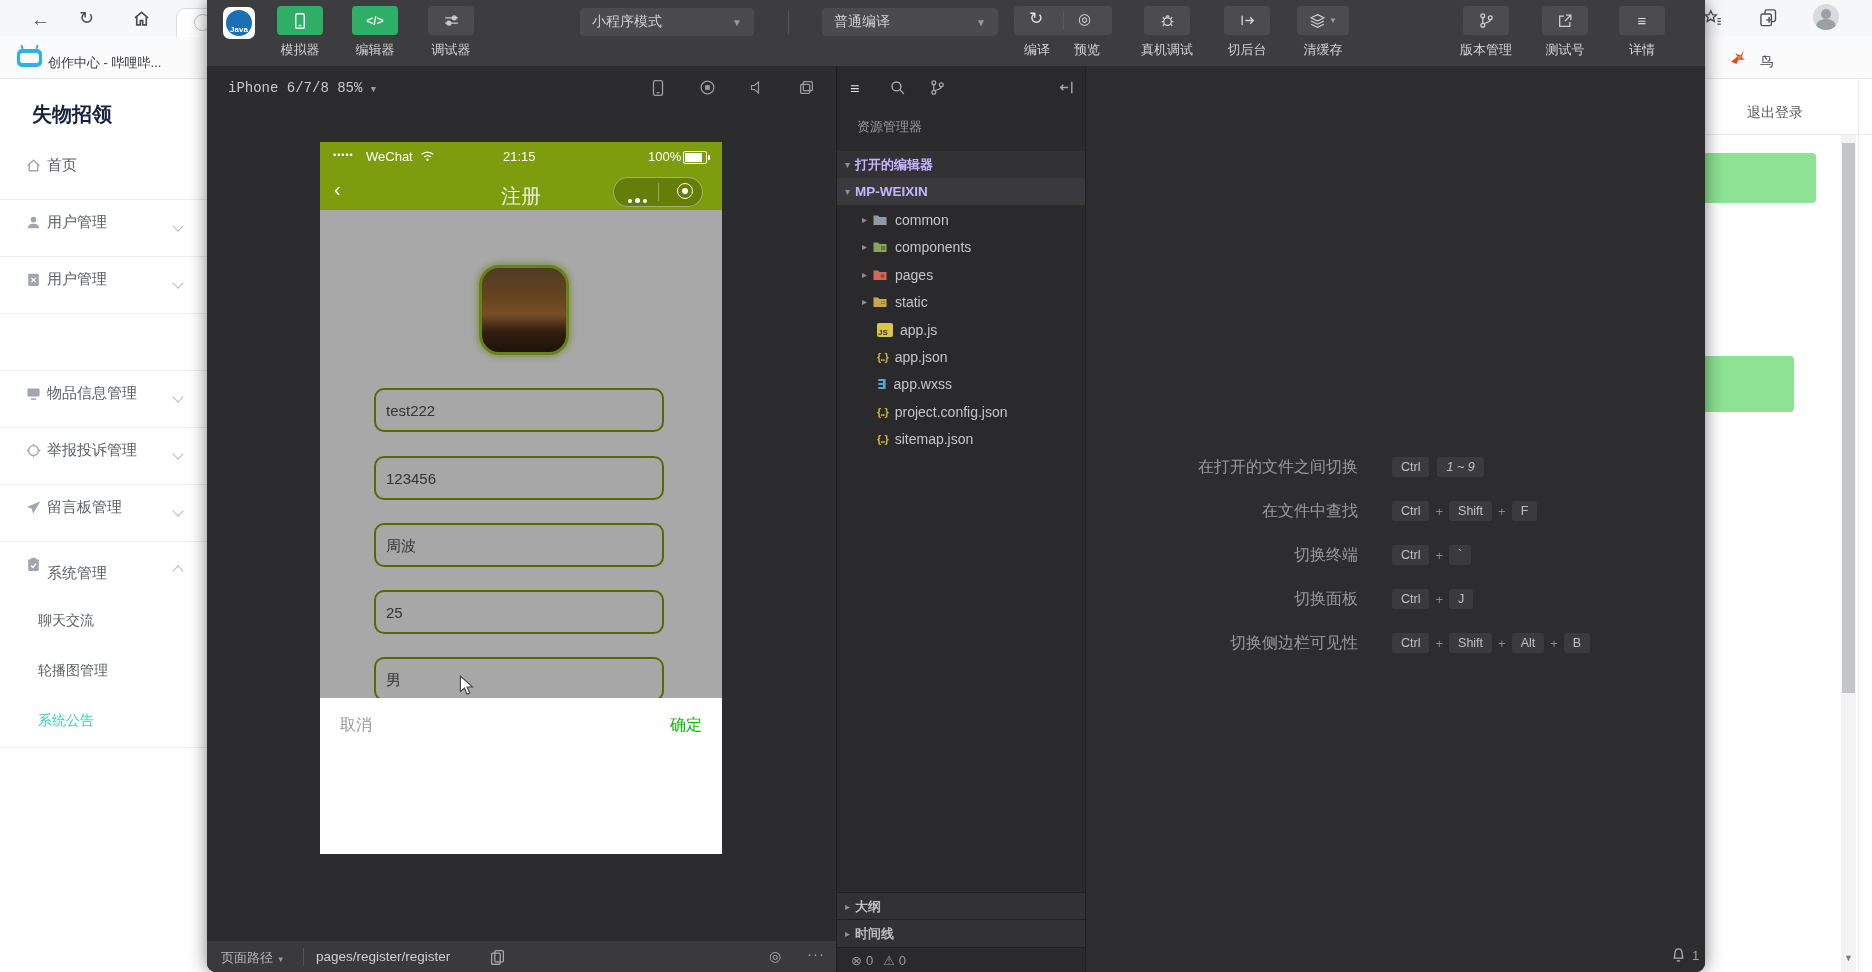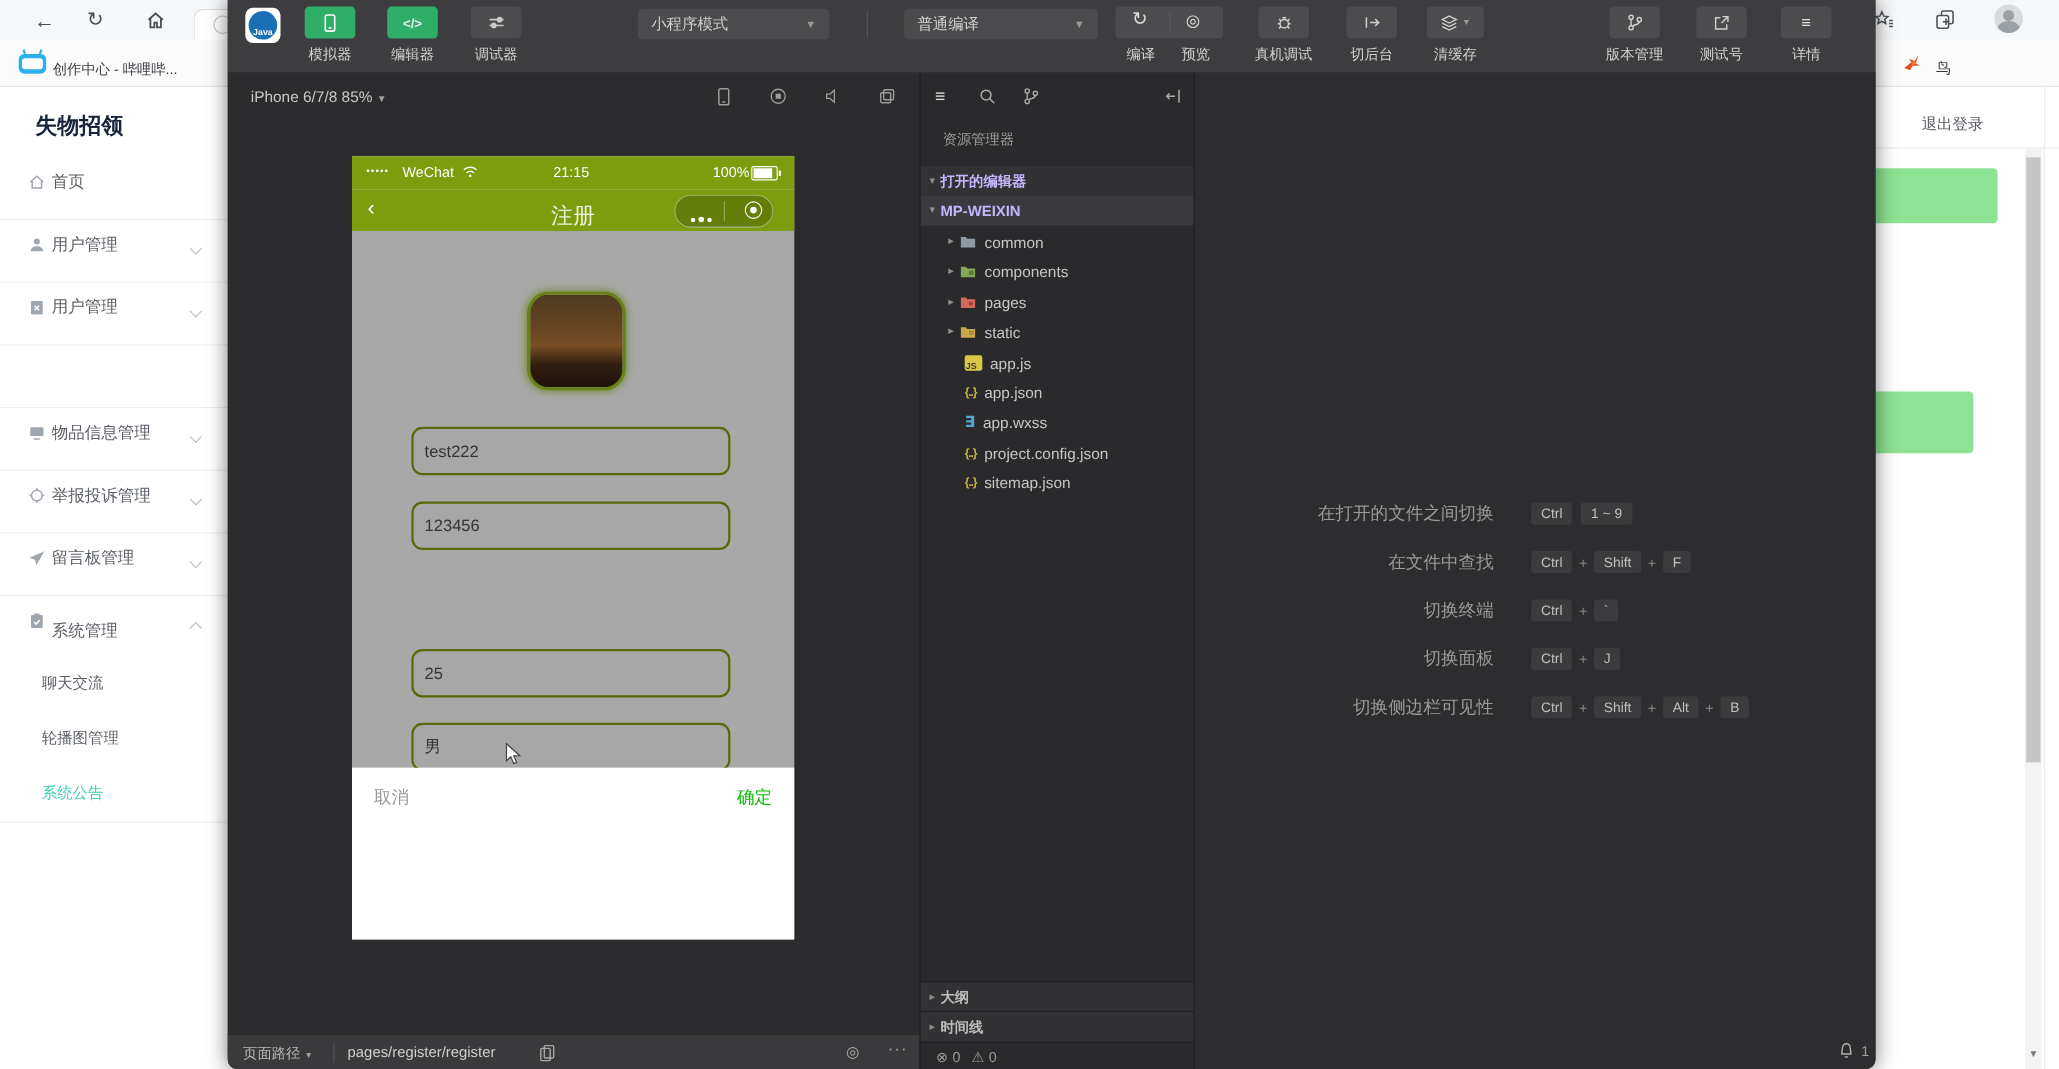--- a/index.html
+++ b/index.html
@@ -42,21 +42,21 @@
   .dt .abs{position:absolute;}
   .dt-toolbar{left:0;top:0;width:1498px;height:66px;background:#3d3d3f;}
   .tb-btn{height:29px;border-radius:4px;display:flex;align-items:center;justify-content:center;color:#e8e8e8;}
   .tb-green{background:#2eae67;}
   .tb-gray{background:#4c4c4e;}
   .tb-label{font-size:13px;color:#d2d2d2;text-align:center;}
   .tb-select{height:28px;background:#4b4b4d;border-radius:4px;color:#cfcfcf;font-size:14px;display:flex;align-items:center;padding:0 12px;justify-content:space-between;}
   .caret{color:#9a9a9a;font-size:10px;}
   .vdiv{width:1px;background:#565658;}
   
-  .sim-hdr-txt{font-size:14px;color:#c9c9c9;}
+  .sim-hdr-txt{font-size:14px;color:#c9c9c9;font-family:Liberation Mono, monospace;}
   .sim-ic{color:#9c9c9c;}
   .phone{left:113px;top:142px;width:402px;height:712px;background:#fff;}
   .ph-green{background:#7d9c0e;}
   .ph-white{color:#fff;}
   .field{left:54px;width:290px;height:44px;border:2px solid #84a00c;border-radius:10px;background:#fdfdfd;
          font-size:15px;color:#4f4f4f;line-height:42px;padding-left:10px;box-sizing:border-box;}
   .dim{left:0;top:68px;width:402px;height:488px;background:rgba(0,0,0,.34);}
   .capsule{left:293px;top:35px;width:88px;height:28px;border:1px solid rgba(255,255,255,.4);background:rgba(40,52,0,.28);border-radius:15px;}
   .cap-dot{width:5px;height:5px;border-radius:50%;background:#fff;display:inline-block;margin:0 1.5px;}
   .batt{width:22px;height:11px;border:1px solid #fff;border-radius:2px;position:relative;}
@@ -78,21 +78,21 @@
           display:flex;align-items:flex-end;padding:0 1px;box-sizing:border-box;}
   .json-ico{color:#cbb53f;font-size:11px;font-weight:bold;letter-spacing:-1px;}
   .wxss-ico{color:#57a6d2;font-size:14px;font-weight:bold;}
   
   .edit{left:878px;top:66px;width:620px;height:906px;background:#2d2d2f;border-left:1px solid #202022;}
   .sc-row{position:absolute;left:20px;width:580px;height:28px;display:flex;align-items:center;}
   .sc-label{width:252px;text-align:right;font-size:16px;color:#9a9a9a;margin-right:34px;}
   .kbd{background:#3b3b3d;border-radius:3px;padding:4px 9px;font-size:12.5px;color:#c0c0c0;line-height:1;}
   .plus{color:#8a8a8a;font-size:13px;margin:0 6px;}
   .keys{display:flex;align-items:center;}
-  .keys .kbd + .kbd{margin-left:8px;}
+  .keys .kbd + .kbd{margin-left:8px;font-style:italic;}
 </style>
 </head>
 <body>
 
 <div class="screen">
 
   <div class="abs chrome-top"></div>
   <div class="abs bm-bar"></div>
 
   <div class="abs chrome-ic" style="left:31px;top:10px;">←</div>
@@ -404,20 +404,21 @@
         <span style="position:absolute;left:44px;top:5px;bottom:5px;width:1px;background:rgba(255,255,255,.35);"></span>
         <span style="position:absolute;right:9px;top:5px;width:14px;height:14px;border:1.6px solid #fff;border-radius:50%;">
           <i style="position:absolute;left:4.1px;top:4.1px;width:6px;height:6px;background:#fff;border-radius:50%;"></i>
           </span>
       </div>
 
       <div class="abs" style="left:159px;top:123px;width:84px;height:84px;border-radius:20px;border:3px solid #9fc523;box-shadow:0 0 8px #a4cc3c;background:linear-gradient(180deg,#7a5a36 0%,#9a6a30 35%,#b4773a 55%,#4c3018 75%,#2e1d0e 100%);"></div>
 
       <div class="abs field" style="top:246px;"><span>test222</span></div>
       <div class="abs field" style="top:314px;"><span>123456</span></div>
+      <div class="abs field" style="top:381px;"><span>周波</span></div>
       <div class="abs field" style="top:448px;"><span>25</span></div>
       <div class="abs field" style="top:515px;"><span>男</span></div>
 
       <div class="abs dim"></div>
 
       <div class="abs picker">
         <div class="abs txt" style="left:20px;top:17px;font-size:16px;color:#999;">取消</div>
         <div class="abs txt" style="right:20px;top:17px;font-size:16px;color:#09bb07;">确定</div>
       </div>
 

